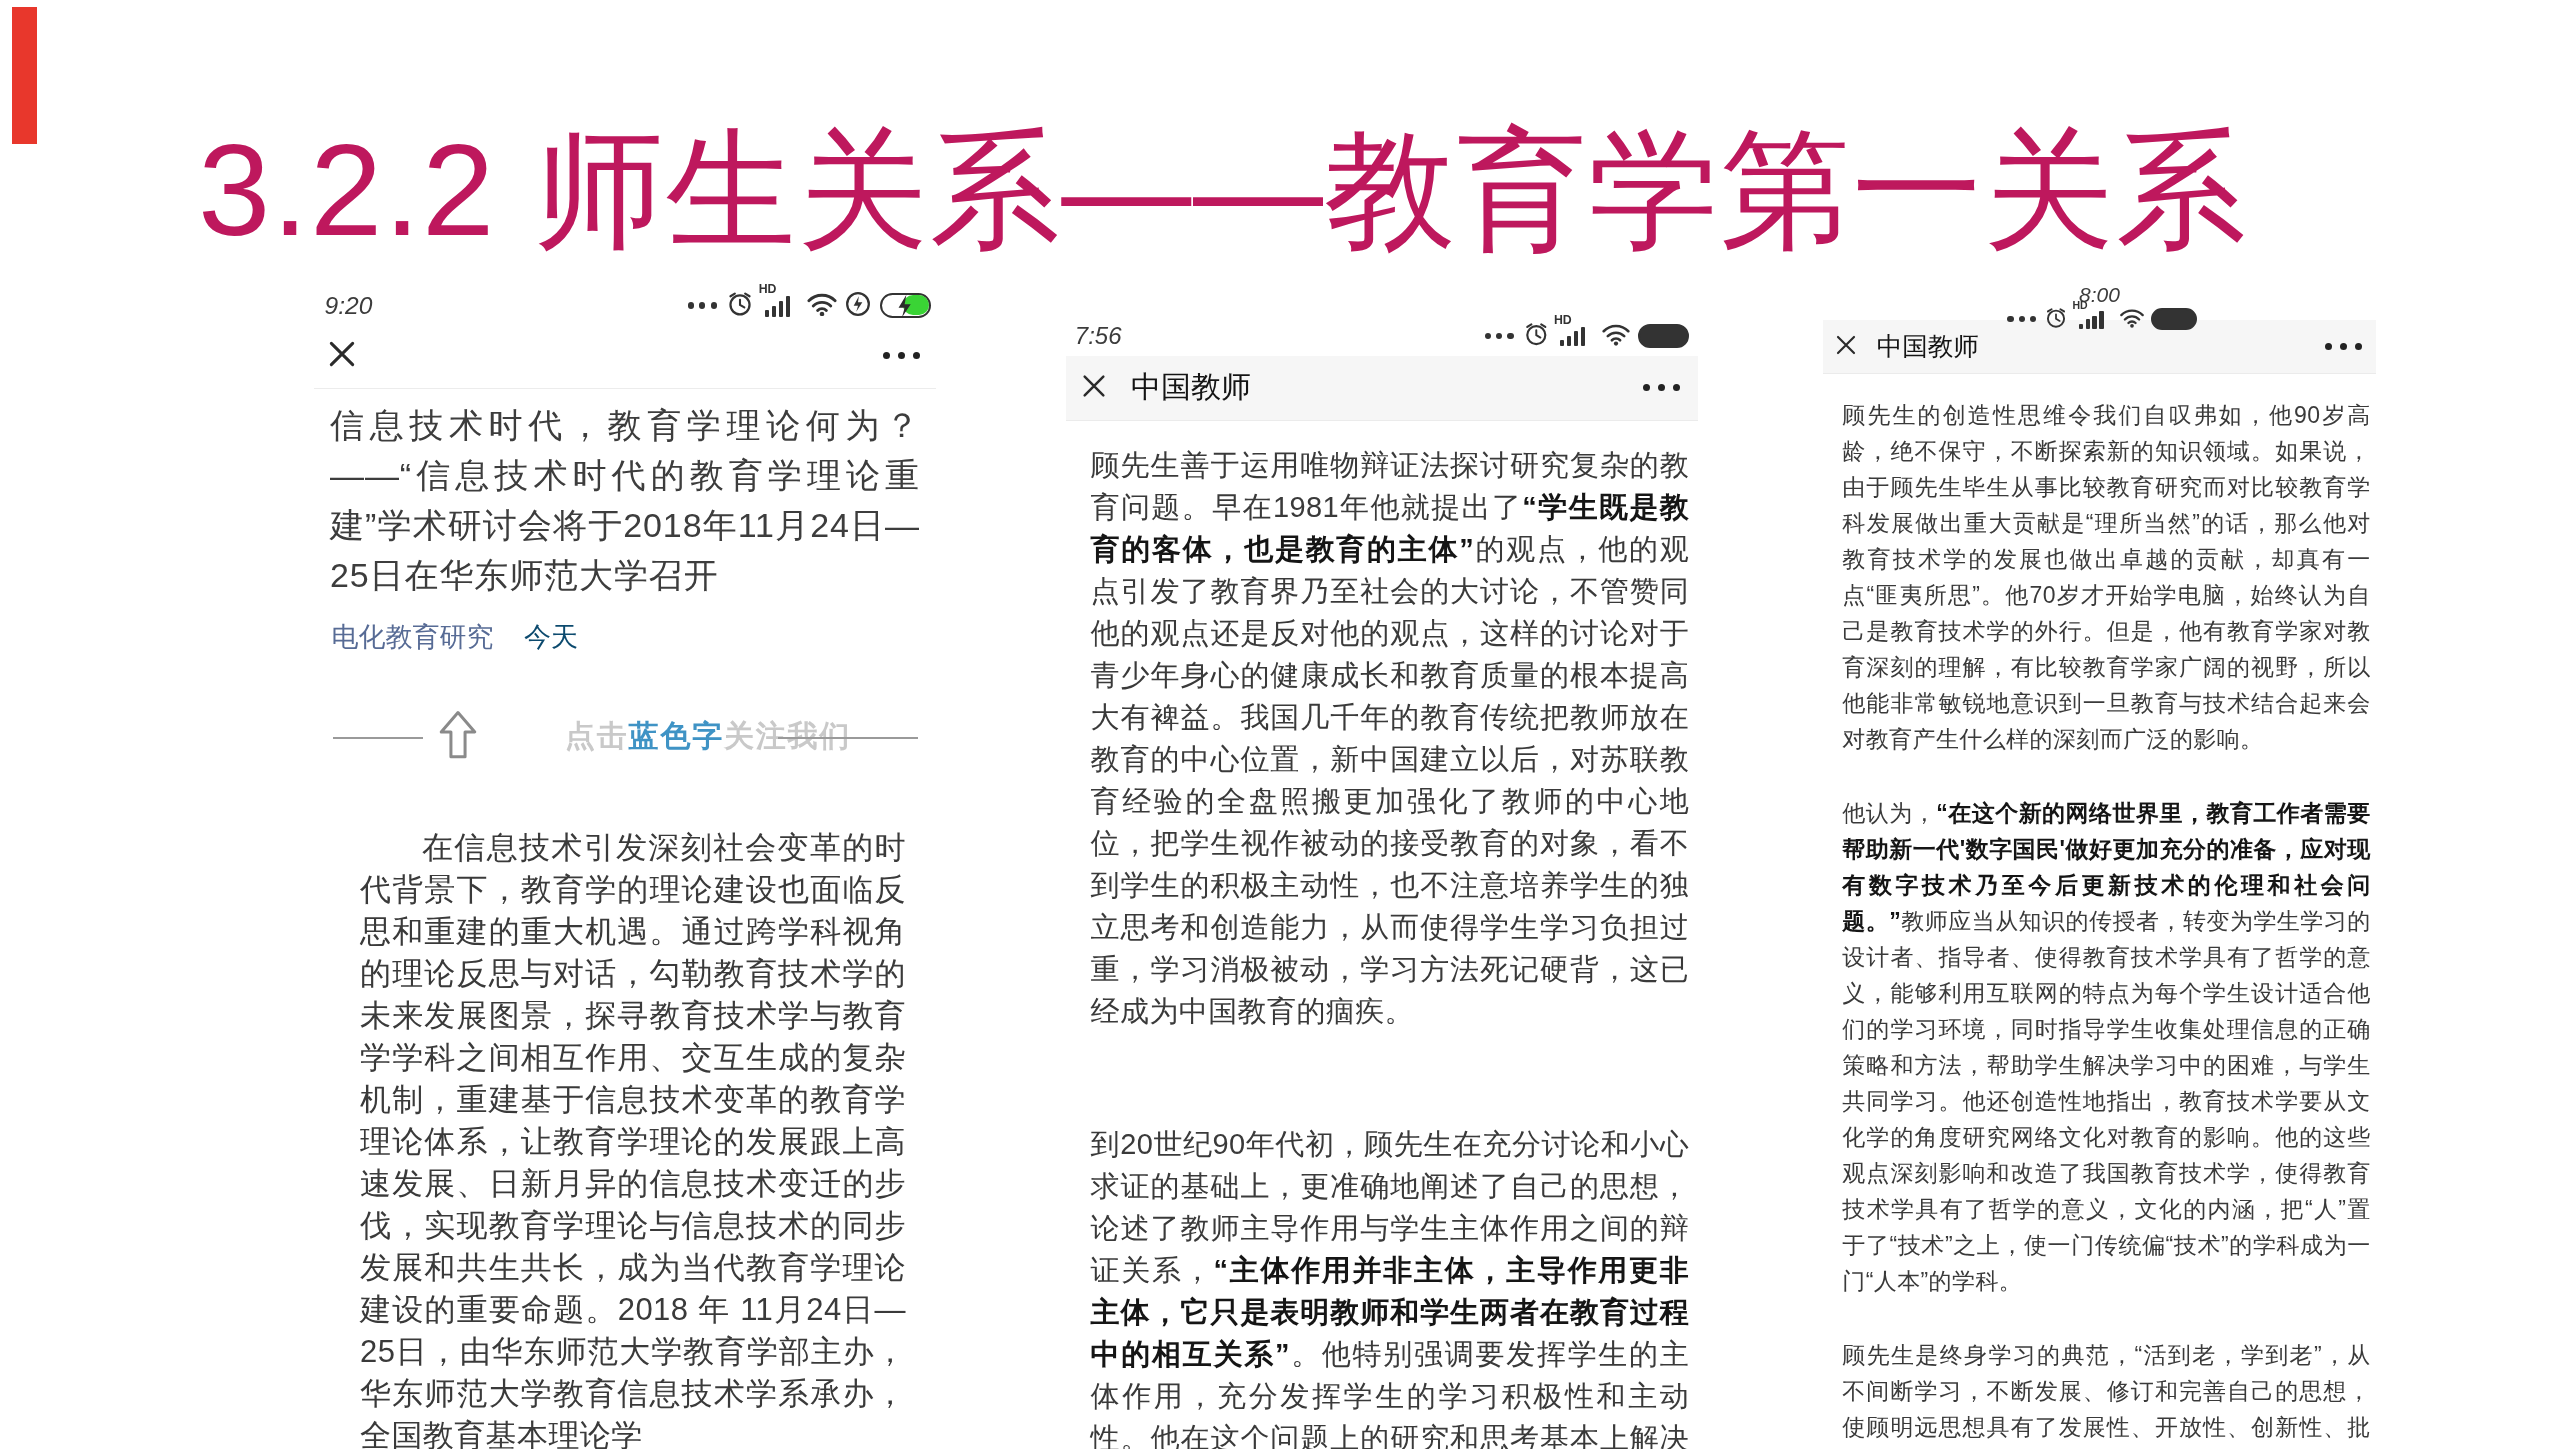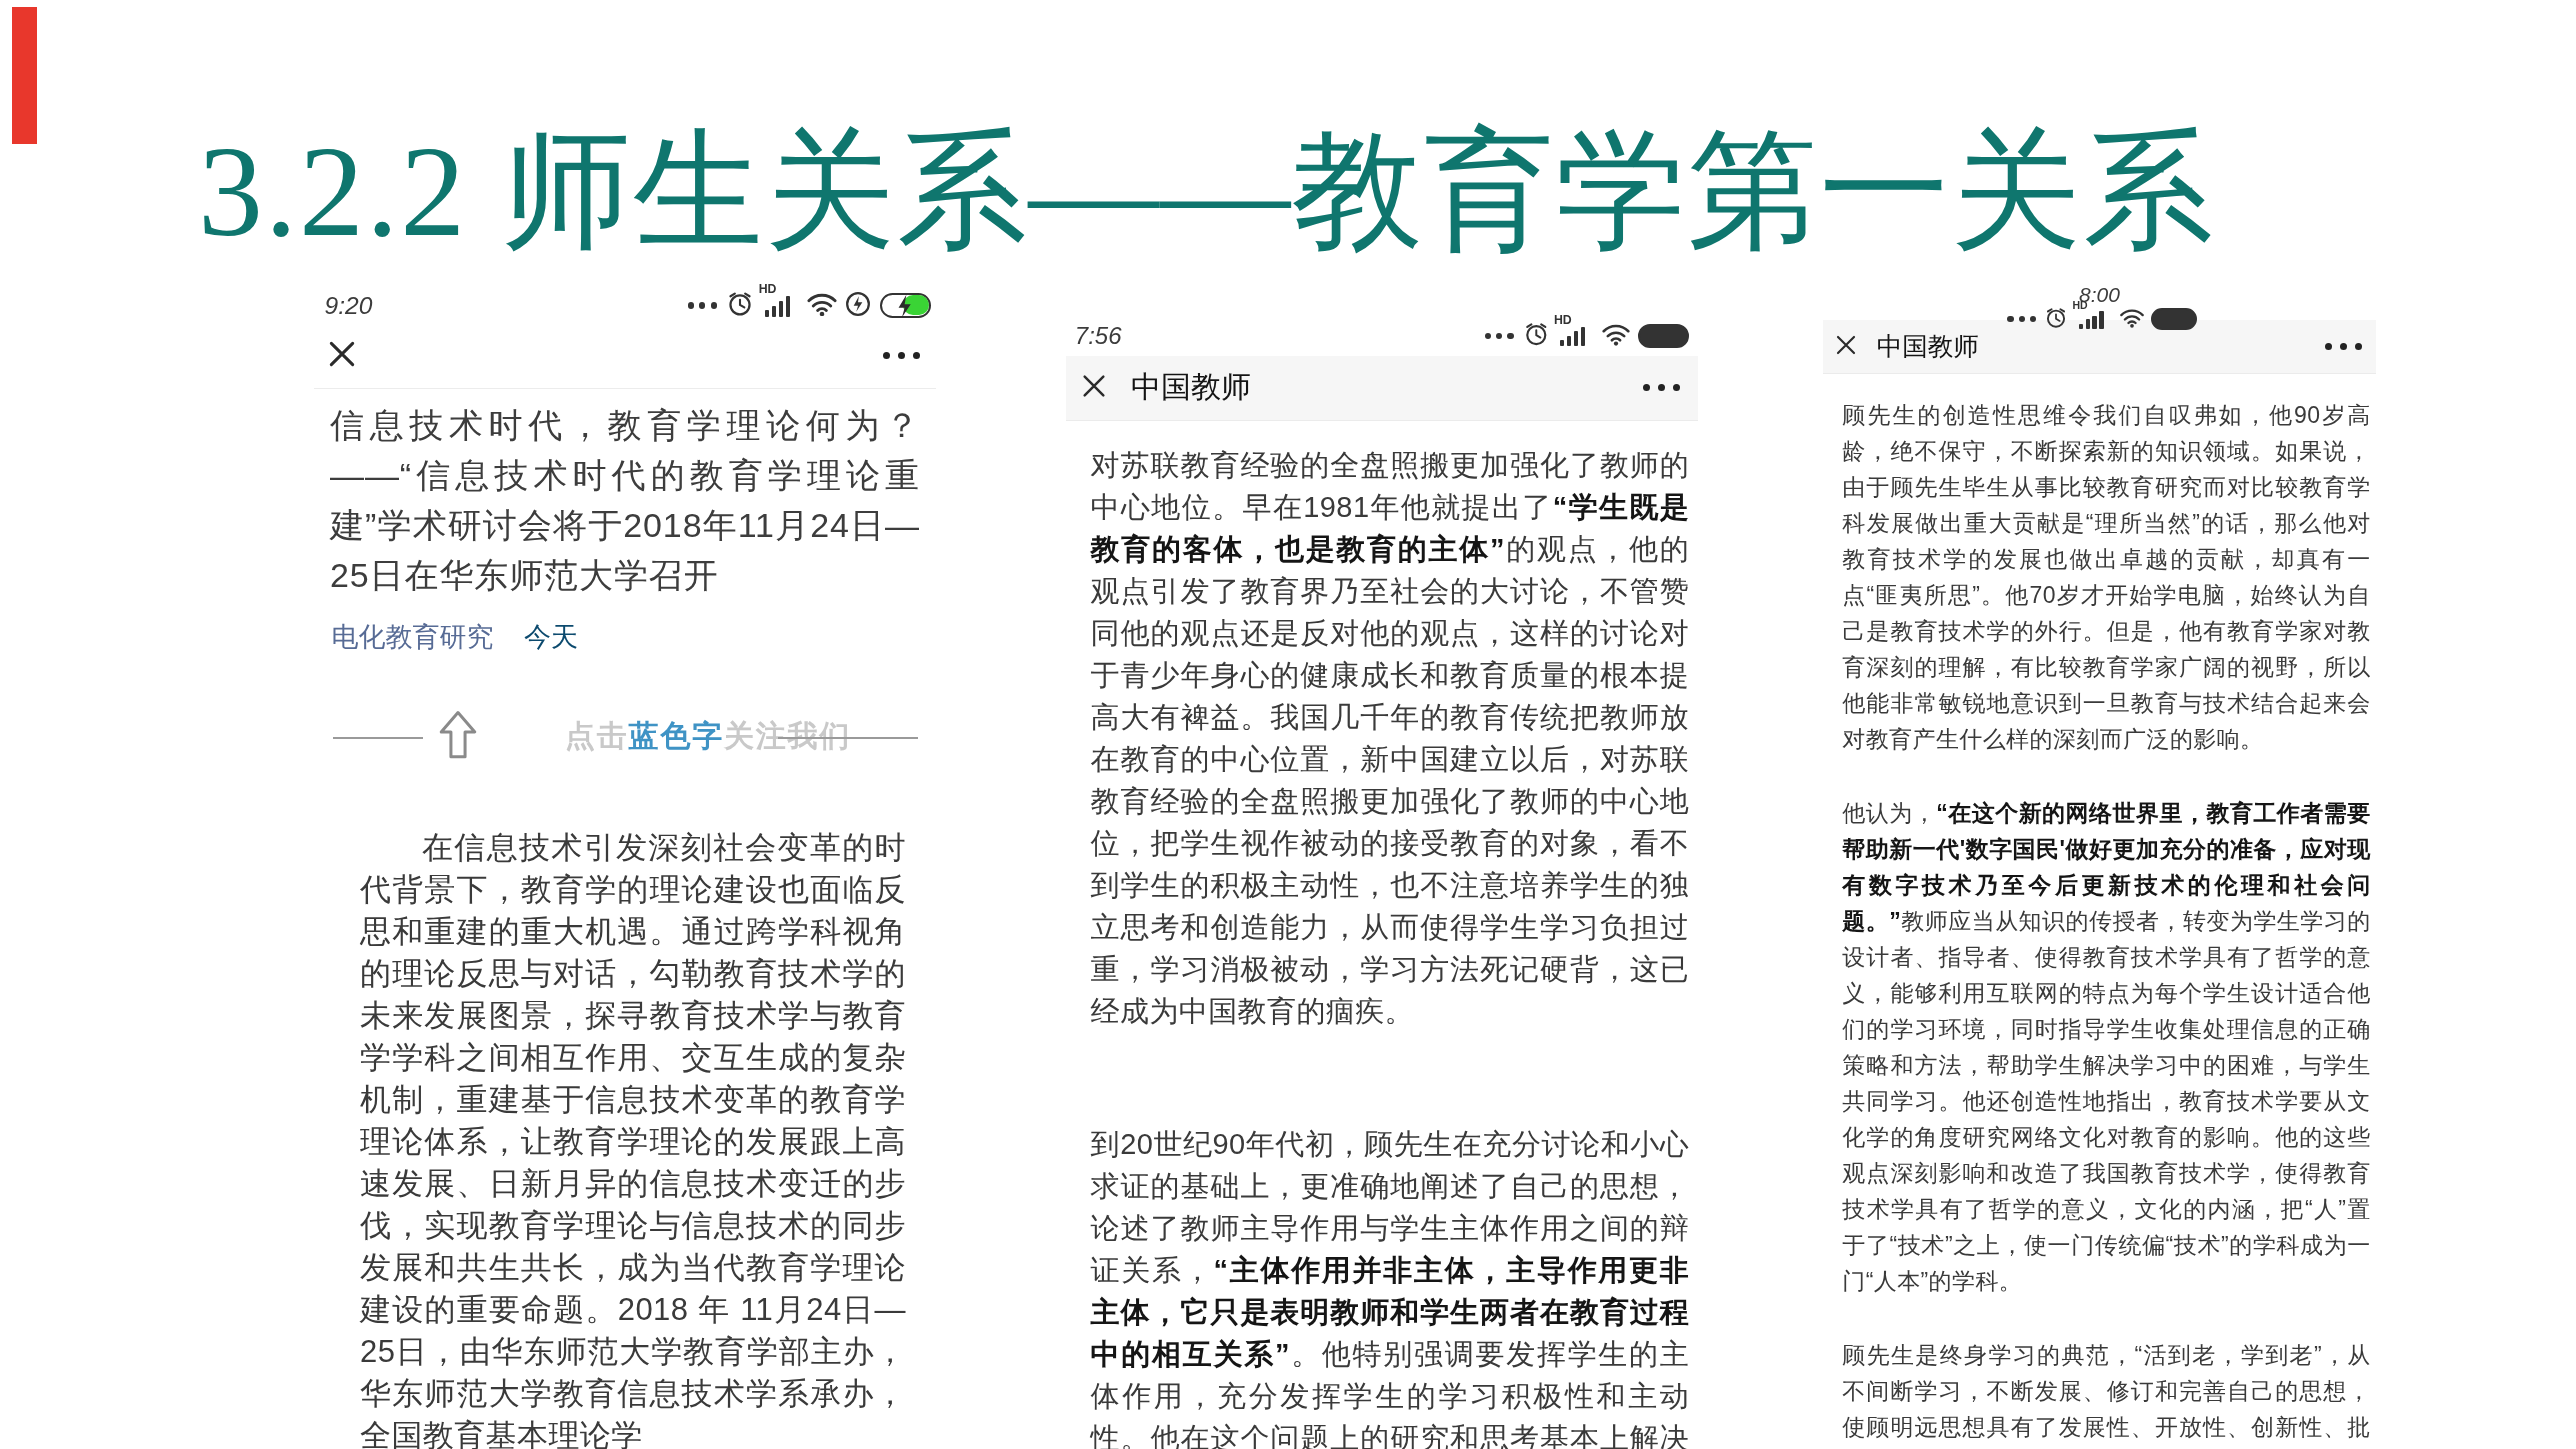--- a/index.html
+++ b/index.html
@@ -5,22 +5,22 @@
   html,body{margin:0;padding:0;}
   body{
     width:2576px;height:1450px;position:relative;background:#ffffff;
     font-family:"Liberation Sans", sans-serif;overflow:hidden;
     -webkit-font-smoothing:antialiased;
   }
   
   .red-marker{position:absolute;left:12.3px;top:7px;width:24.6px;height:137px;background:#e8372c;}
   .slide-title{
     position:absolute;left:198px;top:104px;width:2019px;
-    font-family:Liberation Serif, serif;
-    font-size:130px;color:#0f766e;letter-spacing:1.8px;white-space:nowrap;
+    font-family:Liberation Sans, sans-serif;
+    font-size:130px;color:#be185d;letter-spacing:1.8px;white-space:nowrap;
   }
   
   .phone{position:absolute;background:#fff;overflow:hidden;}
   .statusbar{display:flex;justify-content:space-between;align-items:center;}
   .status-time{color:#3c3c3c;font-style:italic;}
   .sicons{display:flex;align-items:center;}
   .dots3{display:flex;align-items:center;}
   .dots3 i{display:block;width:6.1px;height:6.1px;border-radius:50%;background:#333;margin-left:5.3px;}
   .navrow{display:flex;align-items:center;}
   .nav-more{display:flex;align-items:center;margin-left:auto;}
@@ -206,21 +206,21 @@
           <path d="M6 6 L30 30 M30 6 L6 30" stroke="#2b2b2b" stroke-width="3.2" stroke-linecap="round"></path>
         </svg>
     </span>
     <span class="nav-title">中国教师</span>
     <span class="nav-more">
         <i></i>
         <i></i>
         <i></i>
       </span>
   </div>
-  <div class="mp-para"><span>对苏联教育经验的全盘照搬更加强化了教师的中心地位。早在1981年他就提出了</span><b>“学生既是教育的客体，也是教育的主体”</b><span>的观点，他的观点引发了教育界乃至社会的大讨论，不管赞同他的观点还是反对他的观点，这样的讨论对于青少年身心的健康成长和教育质量的根本提高大有裨益。我国几千年的教育传统把教师放在教育的中心位置，新中国建立以后，对苏联教育经验的全盘照搬更加强化了教师的中心地位，把学生视作被动的接受教育的对象，看不到学生的积极主动性，也不注意培养学生的独立思考和创造能力，从而使得学生学习负担过重，学习消极被动，学习方法死记硬背，这已经成为中国教育的痼疾。</span></div>
+  <div class="mp-para"><span>顾先生善于运用唯物辩证法探讨研究复杂的教育问题。早在1981年他就提出了</span><b>“学生既是教育的客体，也是教育的主体”</b><span>的观点，他的观点引发了教育界乃至社会的大讨论，不管赞同他的观点还是反对他的观点，这样的讨论对于青少年身心的健康成长和教育质量的根本提高大有裨益。我国几千年的教育传统把教师放在教育的中心位置，新中国建立以后，对苏联教育经验的全盘照搬更加强化了教师的中心地位，把学生视作被动的接受教育的对象，看不到学生的积极主动性，也不注意培养学生的独立思考和创造能力，从而使得学生学习负担过重，学习消极被动，学习方法死记硬背，这已经成为中国教育的痼疾。</span></div>
   <div class="mp-para"><span>到20世纪90年代初，顾先生在充分讨论和小心求证的基础上，更准确地阐述了自己的思想，论述了教师主导作用与学生主体作用之间的辩证关系，</span><b>“主体作用并非主体，主导作用更非主体，它只是表明教师和学生两者在教育过程中的相互关系”</b><span>。他特别强调要发挥学生的主体作用，充分发挥学生的学习积极性和主动性。他在这个问题上的研究和思考基本上解决了教育理论界长期争论不休的问题，为教育理论界多数人所接受，同时还积极地促进了教师教育观念的转换。</span></div>
 </div>
 
 <div class="phone" id="phone-right">
   <div class="statusbar">
     <span class="status-time">8:00</span>
     <span class="sicons">
       <span class="dots3">
           <i></i>
           <i></i>

